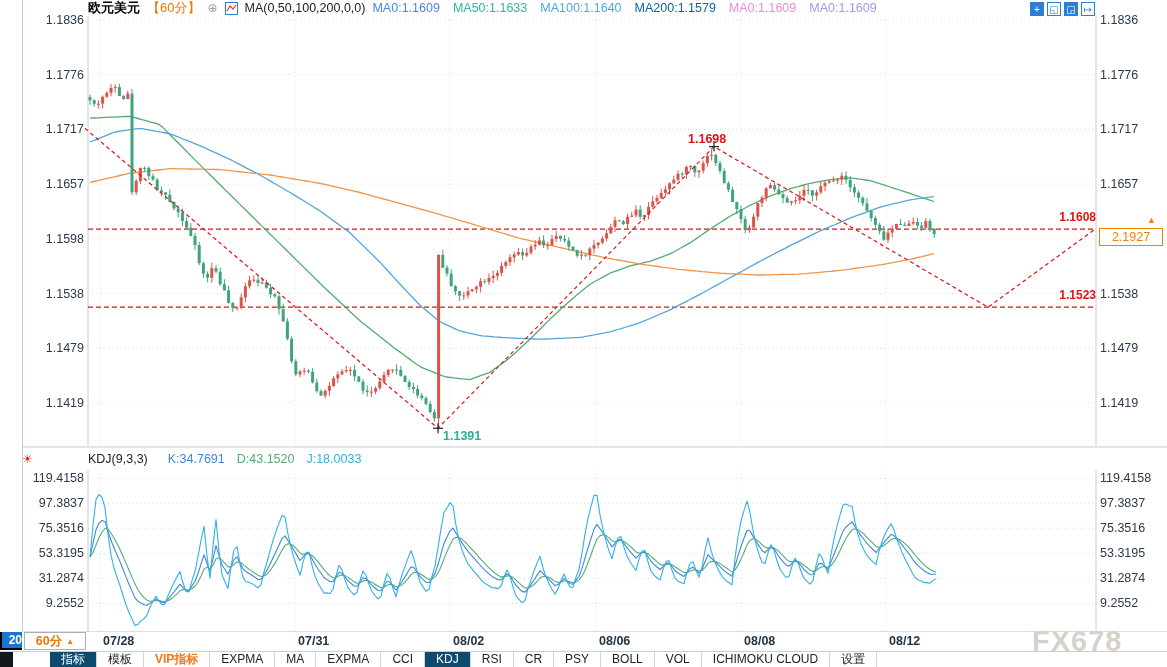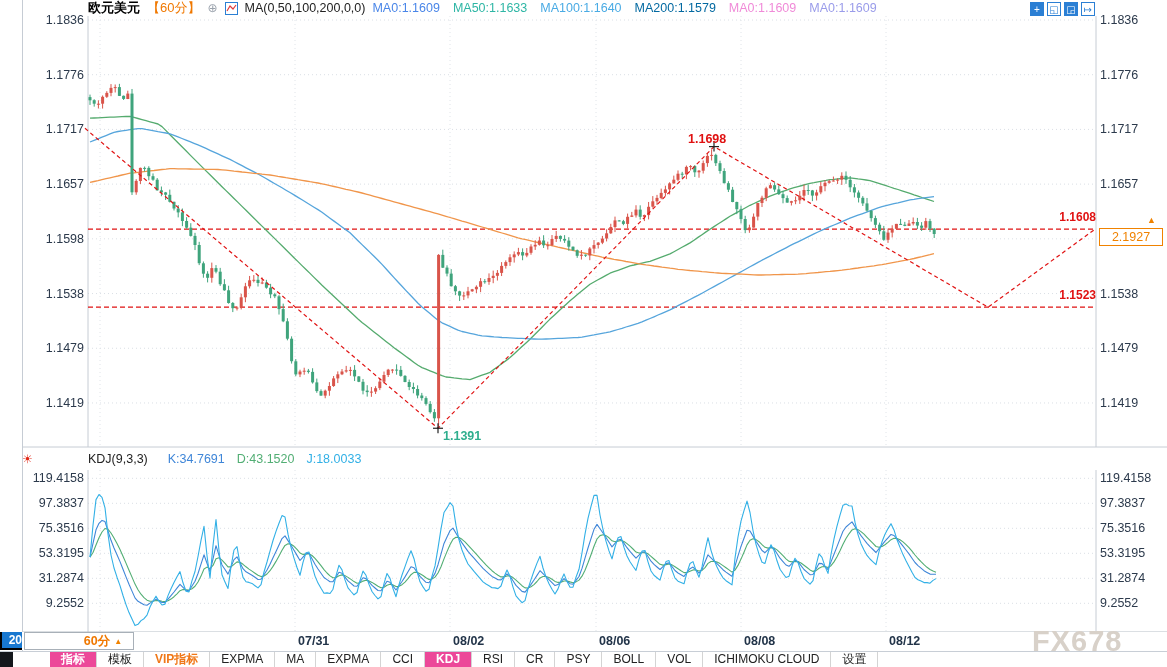--- a/index.html
+++ b/index.html
@@ -36,28 +36,28 @@
   
   .kdj-head{position:absolute;left:88px;top:451px;height:16px;display:flex;align-items:center;gap:12px;
             white-space:nowrap;z-index:3;font-size:12.5px;}
   .sun-ico{position:absolute;left:22px;top:453px;color:#e02818;font-size:12px;z-index:3;line-height:12px;}
   
   .xrow{position:absolute;left:0;top:632px;width:1167px;height:18px;background:#fff;z-index:2;}
   .datelab{position:absolute;top:2px;font-size:12.5px;font-weight:700;color:#223449;}
   .count-badge{position:absolute;left:0;top:632px;width:20px;height:16px;background:#1878d0;color:#fff;
                font-weight:700;text-align:right;line-height:16px;border-left:2px solid #000;border-bottom:2px solid #000;z-index:3;}
   .period-box{position:absolute;left:24px;top:632px;width:60px;height:16px;border:1px solid #a8b0b8;background:#fff;
-              display:flex;align-items:center;justify-content:center;gap:4px;z-index:3;padding-left:48px;}
+              display:flex;align-items:center;justify-content:center;gap:4px;z-index:3;}
   .period-box .plabel{color:#f07800;font-weight:700;font-size:12.5px;}
   .period-box .ptri{color:#f08200;font-size:8px;}
   .toolbar{position:absolute;left:0;top:651px;width:1167px;height:16px;display:flex;align-items:center;
            border-top:1px solid #c8ced6;background:#fff;z-index:3;}
   .tb-corner{width:13px;height:16px;background:#14171c;margin-right:37px;}
   .tb{padding:0 11px;height:16px;line-height:15px;border-right:1px solid #d4d4d4;color:#222;font-size:12px;cursor:pointer;white-space:nowrap;}
-  .tb.active{background:#ec4899;color:#fff;font-weight:700;}
+  .tb.active{background:#0c4a6e;color:#fff;font-weight:400;}
   .tb.vip{color:#f07818;font-weight:700;}
   .watermark{position:absolute;left:1032px;top:625px;font-size:29px;font-weight:700;color:#d8d1c9;
              letter-spacing:1px;z-index:2;}
   #chart-svg{position:absolute;left:0;top:0;z-index:1;}
 </style>
 </head>
 <body>
 
 <div class="app">
   <svg id="chart-svg" width="1167" height="667">

